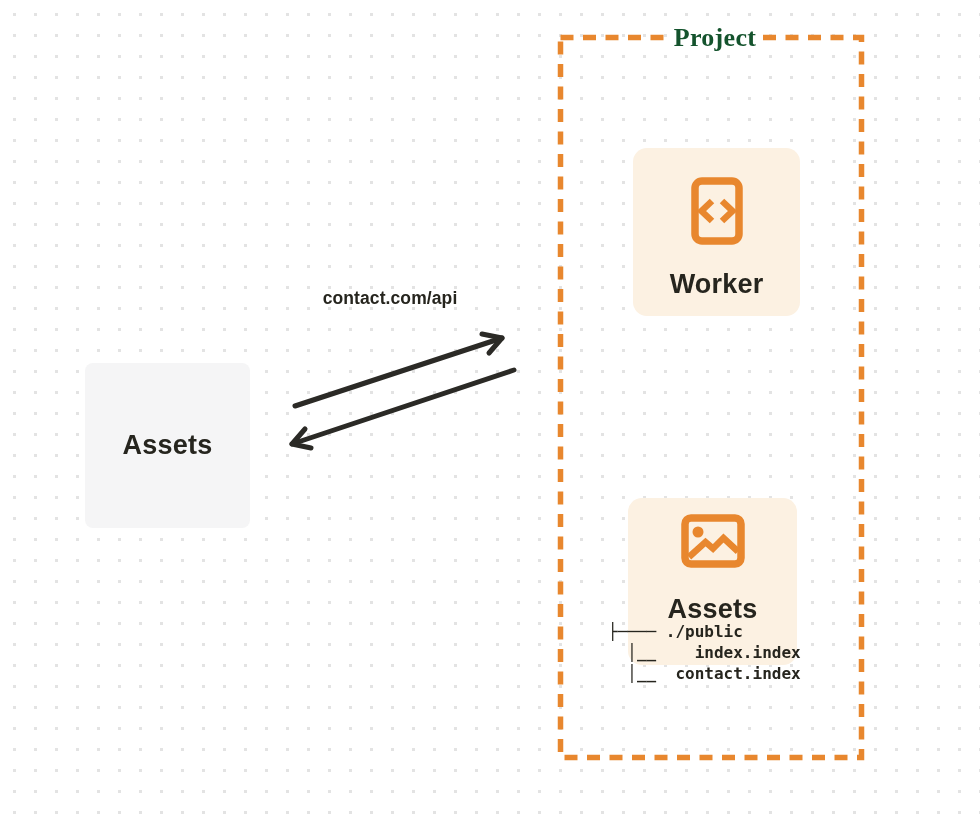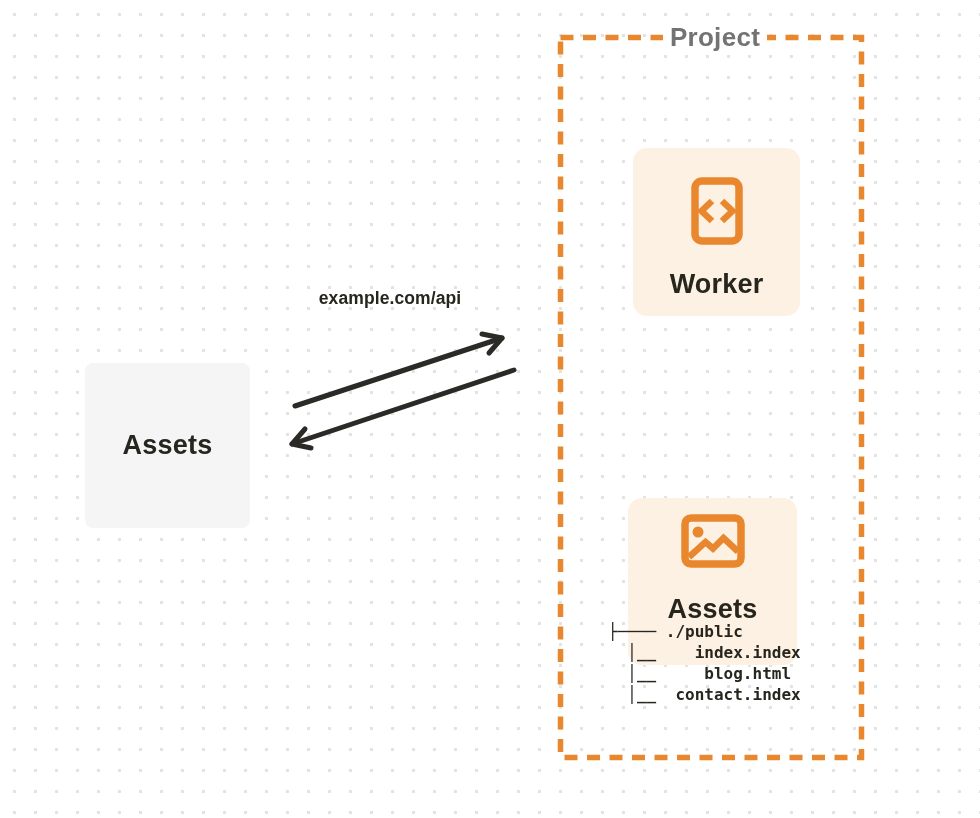--- a/index.html
+++ b/index.html
@@ -65,22 +65,23 @@
     width: 140px; height: 35px;
     display: flex;
     align-items: center;
     justify-content: center;
   }
   .project-title span {
     background: #ffffff;
     padding: 0 7px;
     font-size: 26px;
     font-weight: 700;
-    color: #737373;
+    color: #14532d;
     letter-spacing: 0.3px;
+    font-family: Liberation Serif, serif;
   }
   .file-tree {
     position: absolute;
     left: 608px; top: 621px;
     font-family: "DejaVu Sans Mono", monospace;
     font-size: 16px;
     line-height: 21px;
     color: #26251e;
     font-weight: 700;
   }
@@ -106,21 +107,21 @@
   </svg>
 
   <div class="project-title">
     <span>Project</span>
   </div>
 
   <div class="card client-card">
     <div class="card-label">Assets</div>
   </div>
 
-  <div class="request-label">example.com/api</div>
+  <div class="request-label">contact.com/api</div>
 
   <div class="card node-card worker-card">
     <svg width="52" height="68" viewBox="0 0 52 68">
       <rect x="4" y="4" width="44" height="60" rx="7" fill="none" stroke="#e8872e" stroke-width="7.5"></rect>
       <path d="M21 24 L10.5 34 L21 44" fill="none" stroke="#e8872e" stroke-width="6.5"></path>
       <path d="M31 24 L41.5 34 L31 44" fill="none" stroke="#e8872e" stroke-width="6.5"></path>
     </svg>
     <div class="card-label">Worker</div>
   </div>
 
@@ -129,17 +130,16 @@
       <rect x="4" y="4" width="56" height="46" rx="6" fill="none" stroke="#e8872e" stroke-width="7.5"></rect>
       <circle cx="17" cy="18" r="5.5" fill="#e8872e"></circle>
       <path d="M8 43 L24.5 28 L32 34.5 L42.5 24 L57 37.5" fill="none" stroke="#e8872e" stroke-width="6.5"></path>
     </svg>
     <div class="card-label">Assets</div>
   </div>
 
   <div class="file-tree">
     <div>├──── ./public</div>
     <div>  │__    index.index</div>
-    <div>  │__     blog.html</div>
     <div>  │__  contact.index</div>
   </div>
 
 </div>
 
 </body></html>

